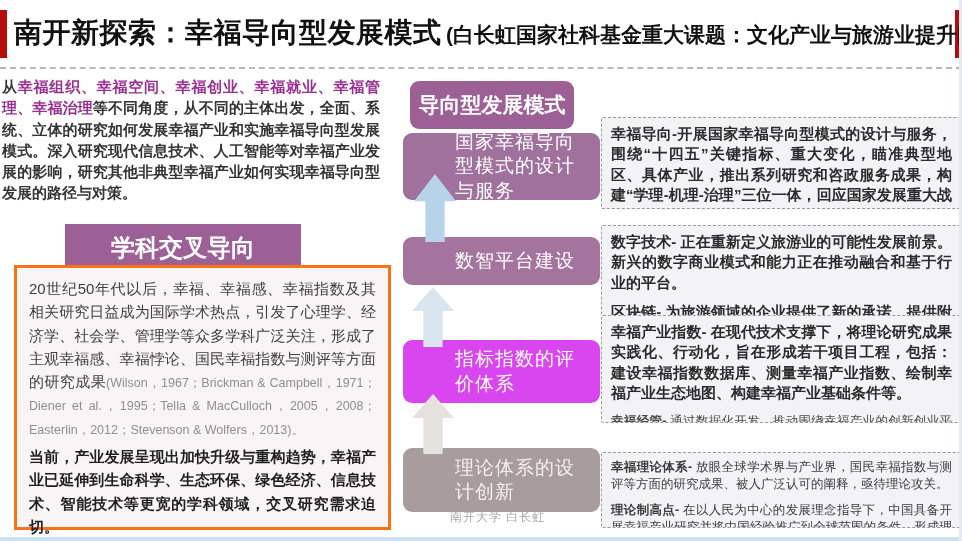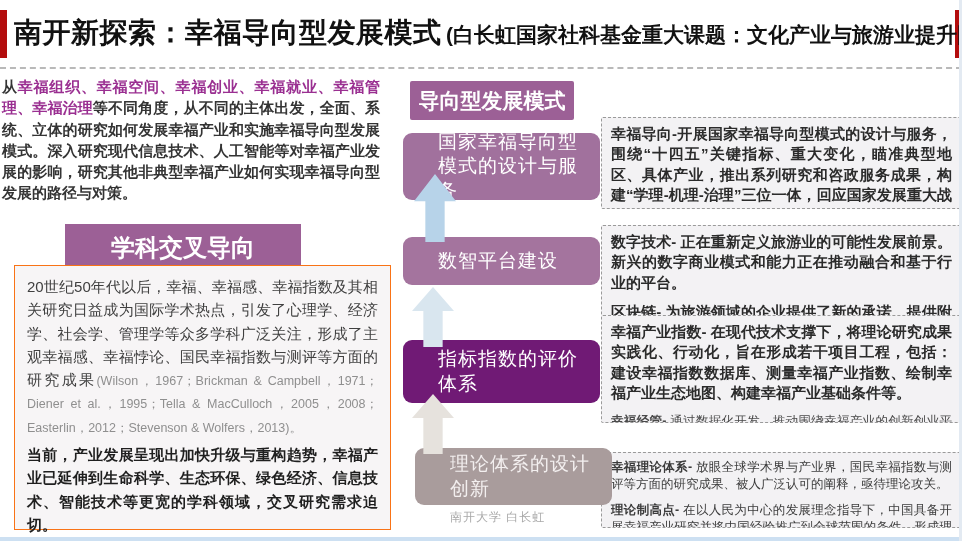--- a/index.html
+++ b/index.html
@@ -21,36 +21,36 @@
   .dashed-sep{position:absolute;left:0;top:67px;width:962px;border-top:2px dashed #b9b9b9;}
 
   
   .intro{position:absolute;left:2px;top:76px;width:378px;margin:0;
     font-size:15px;font-weight:700;line-height:1.42;color:#343434;text-align:justify;}
   .intro .hl{color:#9a2f91;}
   .badge{background:#9c6096;color:#fff;font-weight:800;text-align:center;
     display:flex;align-items:center;justify-content:center;}
   .badge-left{position:absolute;left:65px;top:224px;width:236px;height:48px;font-size:24px;}
   .study-box{position:absolute;left:14px;top:265px;width:377px;height:265px;
-    background:#f7f5f6;border:1px solid #f97316;box-sizing:border-box;
+    background:#f7f5f6;border:3px solid #f97316;box-sizing:border-box;
     padding:9px 12px;font-size:15px;line-height:1.55;color:#404040;}
   .study-box p{margin:0;text-align:justify;}
   .citation{font-size:12.5px;color:#8f8f8f;}
   .study-p2{margin-top:5px !important;font-weight:800;color:#1f1f1f;}
 
   
-  .badge-mid{position:absolute;left:410px;top:81px;width:164px;height:39px;font-size:21px;border-radius:2px;text-align:right;}
+  .badge-mid{position:absolute;left:410px;top:81px;width:164px;height:48px;font-size:21px;border-radius:9px;text-align:right;}
   .stage{position:absolute;left:403px;width:197px;border-radius:9px;
     color:#ffffff;font-size:19px;line-height:1.28;letter-spacing:1px;
     display:flex;align-items:center;box-sizing:border-box;
-    padding:6px 16px 6px 35px;z-index:1;}
+    padding:6px 16px 6px 52px;z-index:1;}
   .stage1{top:133px;height:67px;background:#a1719d;}
   .stage2{top:237px;height:48px;background:#a4749e;}
-  .stage3{top:340px;height:63px;background:#701a75;}
-  .stage4{top:448px;height:57px;background:#a99c9c;color:#f3efef;margin-left:12px;}
+  .stage3{top:340px;height:63px;background:#d946ef;}
+  .stage4{top:448px;height:64px;background:#a99c9c;color:#f3efef;}
   .up-arrow{position:absolute;width:42px;z-index:2;
     clip-path:polygon(50% 0%,100% 40%,73% 40%,73% 100%,27% 100%,27% 40%,0% 40%);}
   .arrow1{left:414px;top:174px;height:68px;background:#b7d3e9;}
   .arrow2{left:412px;top:287px;height:60px;background:#d9e6ef;}
   .arrow3{left:412px;top:394px;height:60px;background:#e6e2dd;}
   .watermark{position:absolute;left:450px;top:509px;font-size:12px;color:#a9a9a9;letter-spacing:1px;}
 
   
   .rbox{position:absolute;left:601px;width:361px;box-sizing:border-box;
     background:#f3f2f4;border:1px dashed #9a9a9a;border-radius:2px;

